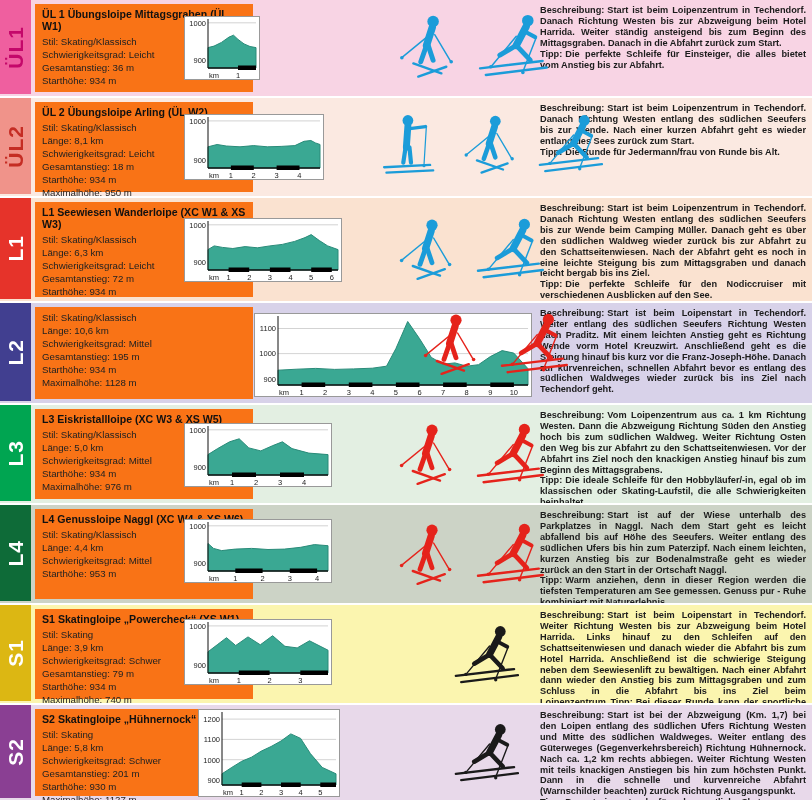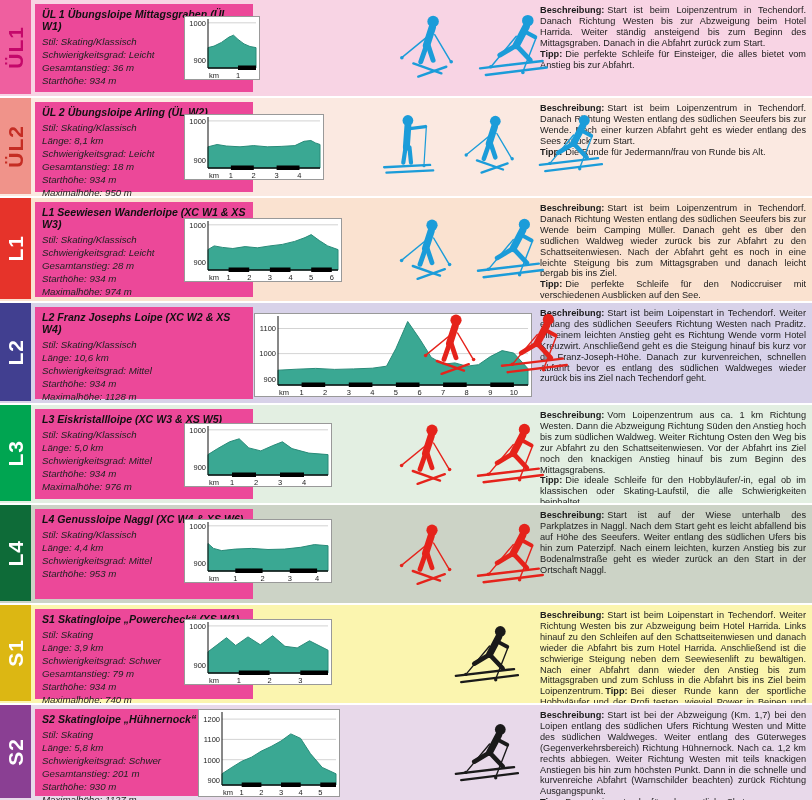--- a/index.html
+++ b/index.html
@@ -2,28 +2,28 @@
 <html><head>
 <meta charset="utf-8">
 <style>
   html,body{margin:0;padding:0;background:#fff;}
   .page{position:relative;width:812px;height:800px;background:#fff;overflow:hidden;
         font-family:"Liberation Sans",sans-serif;}
   .row{position:relative;width:100%;overflow:hidden;border-bottom:2px solid #fff;box-sizing:border-box;}
   .row:last-child{border-bottom:none;}
   .strip{position:absolute;left:0;top:0;bottom:2px;width:31px;display:flex;align-items:center;justify-content:center;}
   .strip-label{writing-mode:vertical-rl;transform:rotate(180deg);font-weight:bold;font-size:21px;letter-spacing:1px;line-height:1;}
-  .info{position:absolute;left:35px;top:4px;bottom:4px;width:218px;background:#ec4899;padding:4px 6px 0 7px;box-sizing:border-box;z-index:1;font-style:italic;}
+  .info{position:absolute;left:35px;top:4px;bottom:4px;width:218px;background:#f97316;padding:4px 6px 0 7px;box-sizing:border-box;z-index:1;}
   .title{margin:0 0 3px 0;font-size:10.6px;font-weight:bold;color:#111;}
   .stat{font-size:9.7px;line-height:13px;color:#222;}
   .chart{position:absolute;z-index:2;}
   .ctick{font-size:7.5px;fill:#222;font-family:"Liberation Sans",sans-serif;}
   .skiers{position:absolute;display:flex;align-items:center;gap:10px;z-index:3;}
   .desc{position:absolute;left:540px;right:6px;top:5px;font-size:9.2px;line-height:10.9px;
-        text-align:justify;color:#1c1c1c;z-index:1;}
+        text-align:justify;color:#1c1c1c;z-index:1;font-weight:bold;}
   .desc p{margin:0;}
   .desc b{margin-right:3px;}
   .desc.inline p{display:inline;}
   .desc.inline p + p b{margin-left:2px;}
 </style>
 </head>
 <body>
 
 <div class="page">
   <div id="rows">
@@ -161,22 +161,23 @@
         </div>
       </section>
       <section class="row" style="height: 105px; background: rgb(250, 226, 208);">
         <div class="strip" style="background:#e6332a;color:#ffffff">
           <span class="strip-label">L1</span>
         </div>
         <div class="info">
           <h3 class="title">L1 Seewiesen Wanderloipe (XC W1 &amp; XS W3)</h3>
           <div class="stats">
             <div class="stat">Stil: Skating/Klassisch</div>
+            <div class="stat">Länge: 6,3 km</div>
             <div class="stat">Schwierigkeitsgrad: Leicht</div>
-            <div class="stat">Gesamtanstieg: 28 m</div>
+            <div class="stat">Gesamtanstieg: 72 m</div>
             <div class="stat">Starthöhe: 934 m</div>
             <div class="stat">Maximalhöhe: 974 m</div>
           </div>
         </div>
         <svg class="chart" style="left:184px;top:20px" width="158" height="64" viewBox="0 0 158 64">
           <rect x="0.5" y="0.5" width="157" height="63" fill="#fff" stroke="#999999"></rect>
           <line x1="24" y1="44.5" x2="154" y2="44.5" stroke="#c8c8c8" stroke-width="0.8"></line>
           <text class="ctick" x="22" y="47.3" text-anchor="end">900</text>
           <line x1="24" y1="6.8" x2="154" y2="6.8" stroke="#c8c8c8" stroke-width="0.8"></line>
           <text class="ctick" x="22" y="9.6" text-anchor="end">1000</text>
@@ -224,25 +225,25 @@
         <div class="desc">
           <p><b>Beschreibung:</b><span>Start ist beim Loipenzentrum in Techendorf. Danach Richtung Westen entlang des südlichen Seeufers bis zur Wende beim Camping Müller. Danach geht es über den südlichen Waldweg wieder zurück bis zur Abfahrt zu den Schattseitenwiesen. Nach der Abfahrt geht es noch in eine leichte Steigung bis zum Mittagsgraben und danach leicht bergab bis ins Ziel.</span></p>
           <p><b>Tipp:</b><span>Die perfekte Schleife für den Nodiccruiser mit verschiedenen Ausblicken auf den See.</span></p>
         </div>
       </section>
       <section class="row" style="height: 102px; background: rgb(216, 210, 233);">
         <div class="strip" style="background:#413f90;color:#ffffff">
           <span class="strip-label">L2</span>
         </div>
         <div class="info">
-          <h3 class="title">L2 Franz Josephs Loipe (XC W2 &amp; XS W4)</h3>
           <div class="stats">
             <div class="stat">Stil: Skating/Klassisch</div>
             <div class="stat">Länge: 10,6 km</div>
             <div class="stat">Schwierigkeitsgrad: Mittel</div>
+            <div class="stat">Gesamtanstieg: 195 m</div>
             <div class="stat">Starthöhe: 934 m</div>
             <div class="stat">Maximalhöhe: 1128 m</div>
           </div>
         </div>
         <svg class="chart" style="left:254px;top:10px" width="278" height="84" viewBox="0 0 278 84">
           <rect x="0.5" y="0.5" width="277" height="83" fill="#fff" stroke="#999999"></rect>
           <line x1="24" y1="65.7" x2="274" y2="65.7" stroke="#c8c8c8" stroke-width="0.8"></line>
           <text class="ctick" x="22" y="68.5" text-anchor="end">900</text>
           <line x1="24" y1="40.6" x2="274" y2="40.6" stroke="#c8c8c8" stroke-width="0.8"></line>
           <text class="ctick" x="22" y="43.4" text-anchor="end">1000</text>
@@ -414,20 +415,21 @@
             <line x1="49" y1="27" x2="19" y2="63" stroke="#e5231b" stroke-width="1.8" stroke-linecap="round"></line>
             <line x1="5" y1="66" x2="81" y2="57" stroke="#e5231b" stroke-width="3" stroke-linecap="round"></line>
             <line x1="12" y1="74" x2="86" y2="65" stroke="#e5231b" stroke-width="3" stroke-linecap="round"></line>
             <circle cx="63" cy="8" r="7" fill="#e5231b"></circle>
             <circle cx="57" cy="71" r="2.2" fill="#e5231b"></circle>
             <circle cx="18" cy="64" r="2.2" fill="#e5231b"></circle>
           </svg>
         </div>
         <div class="desc">
           <p><b>Beschreibung:</b><span>Start ist auf der Wiese unterhalb des Parkplatzes in Naggl. Nach dem Start geht es leicht abfallend bis auf Höhe des Seeufers. Weiter entlang des südlichen Ufers bis hin zum Paterzipf. Nach einem leichten, kurzen Anstieg bis zur Bodenalmstraße geht es wieder zurück an den Start in der Ortschaft Naggl.</span></p>
+          <p><b>Tipp:</b><span>Warm anziehen, denn in dieser Region werden die tiefsten Temperaturen am See gemessen. Genuss pur - Ruhe kombiniert mit Naturerlebnis.</span></p>
         </div>
       </section>
       <section class="row" style="height: 100px; background: rgb(251, 245, 175);">
         <div class="strip" style="background:#dcb713;color:#ffffff">
           <span class="strip-label">S1</span>
         </div>
         <div class="info">
           <h3 class="title">S1 Skatingloipe „Powercheck“ (XS W1)</h3>
           <div class="stats">
             <div class="stat">Stil: Skating</div>

